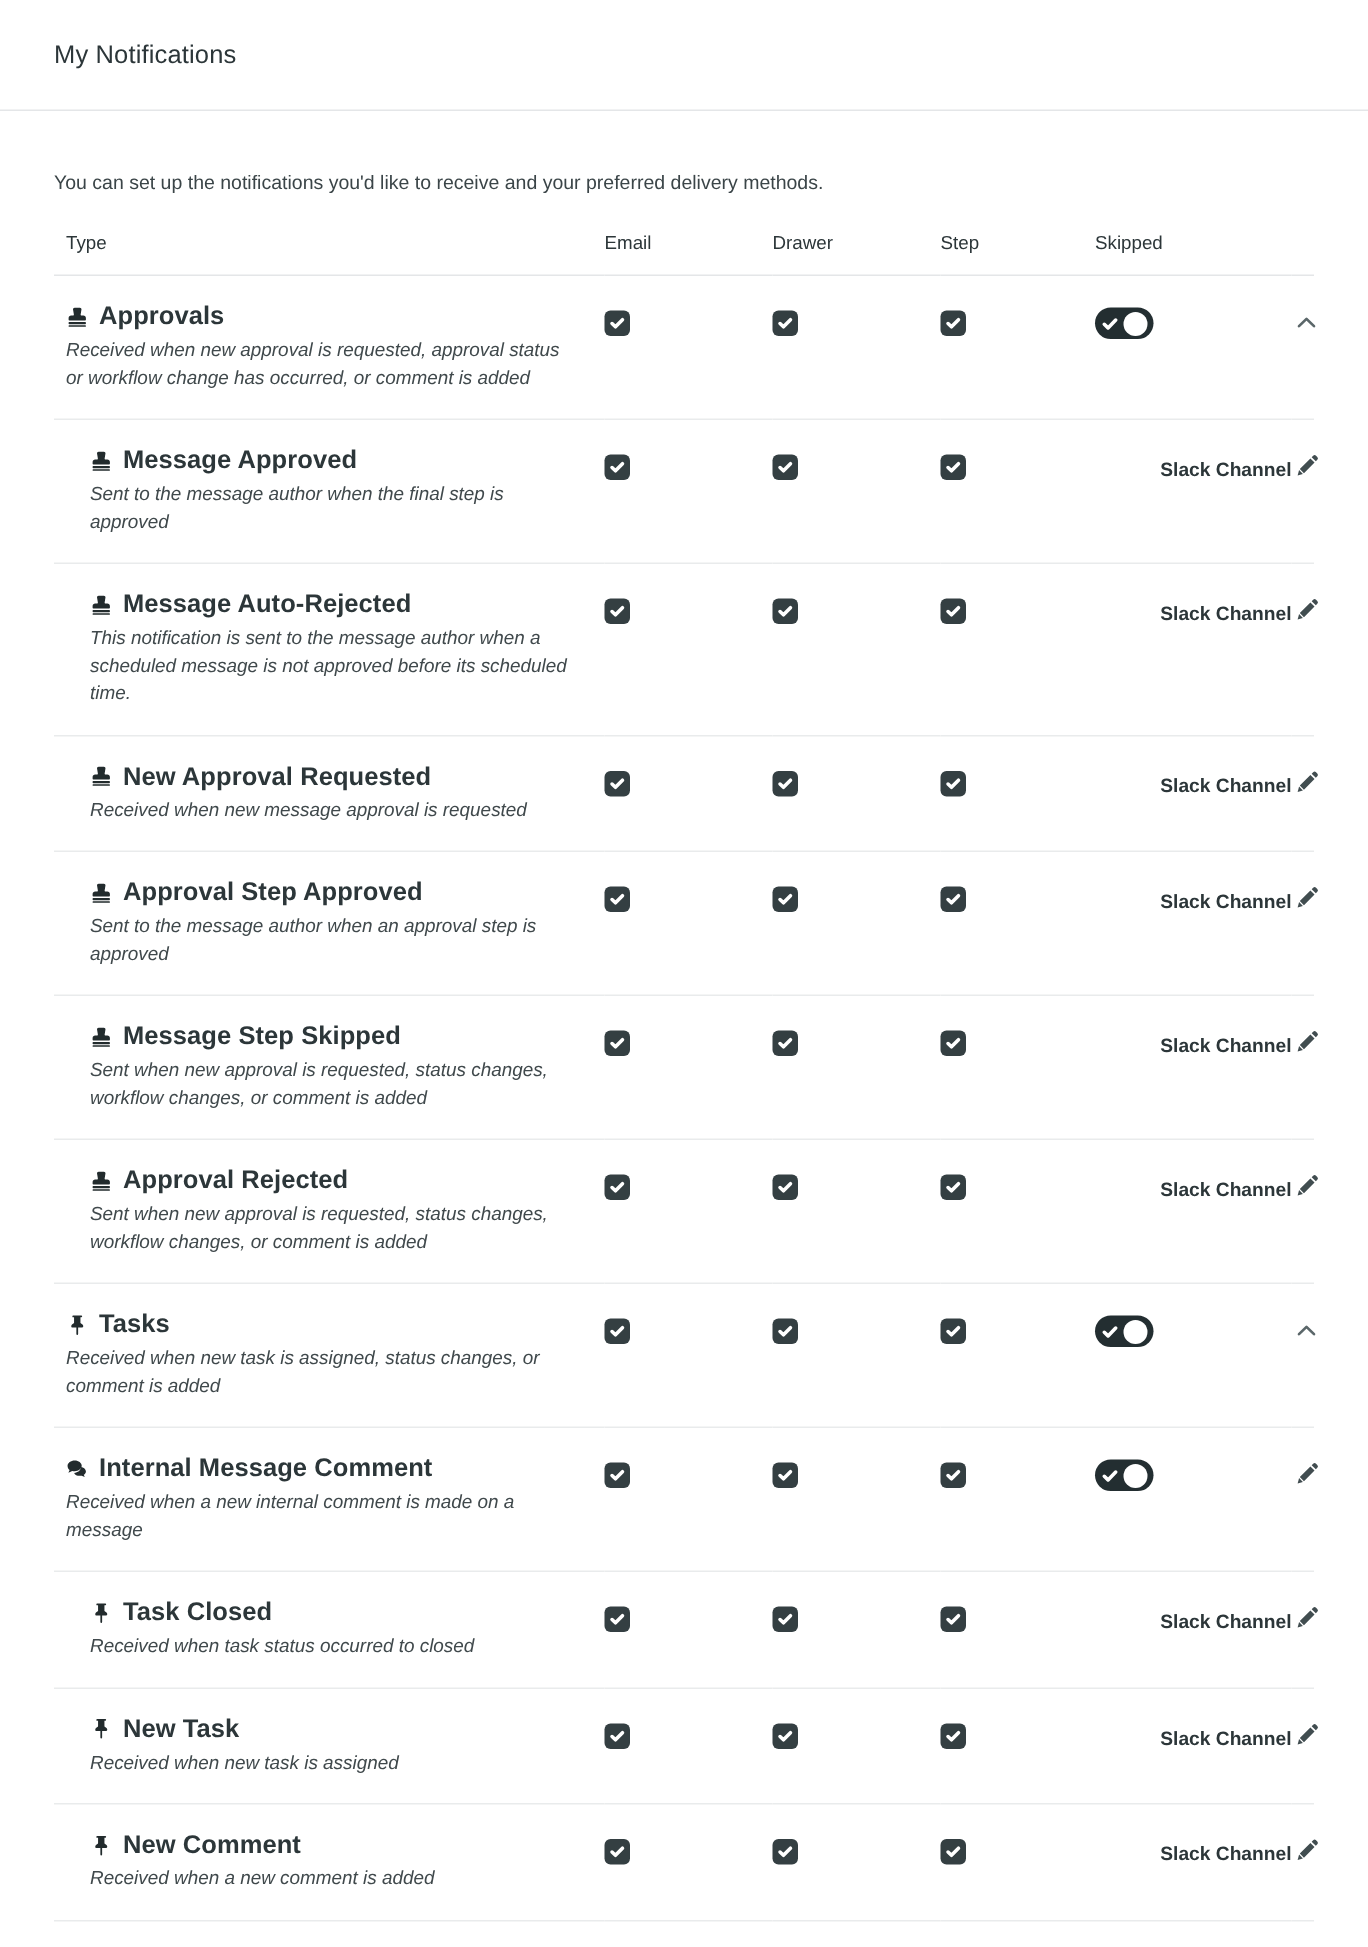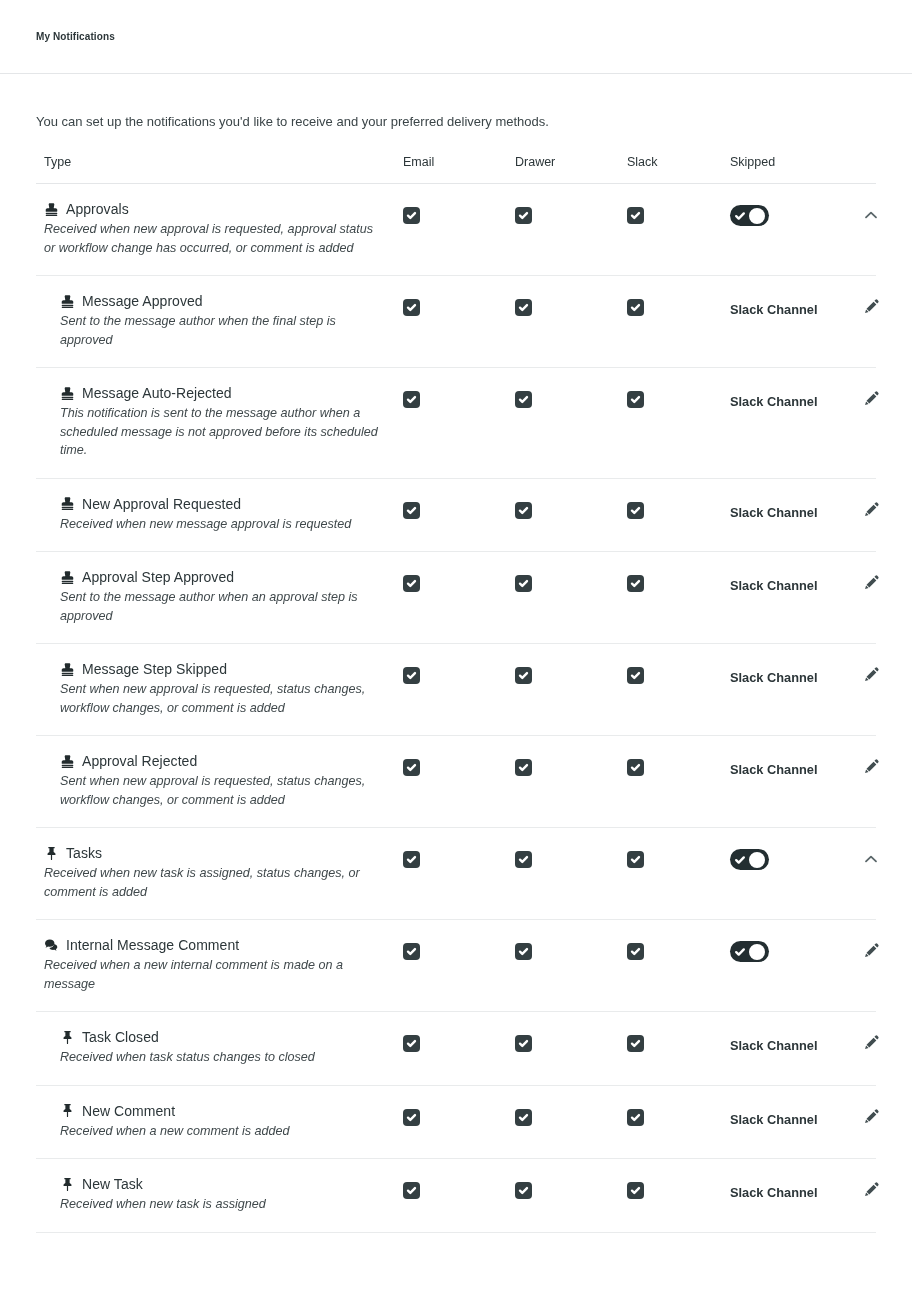--- a/index.html
+++ b/index.html
@@ -21,22 +21,22 @@
   
   .page-header {
     height: 74px;
     box-sizing: border-box;
     padding: 0 0 0 36px;
     display: flex;
     align-items: center;
     border-bottom: 1px solid #e4e6e8;
   }
   .page-title {
-    font-size: 10px;
-    font-weight: bold;
+    font-size: 17px;
+    font-weight: normal;
     letter-spacing: .1px;
     color: #2c3639;
     text-align: right;
   }
 
   
   .content { padding: 0 56px 0 36px; }
 
   .intro {
     font-size: 13px;
@@ -77,22 +77,22 @@
   .cell-type { padding-left: 8px !important; }
   .cell-type.indent { padding-left: 24px !important; }
 
   .type-head {
     display: flex;
     align-items: center;
     gap: 7px;
     margin-bottom: 3px;
   }
   .type-name {
-    font-size: 14px;
-    font-weight: normal;
+    font-size: 17px;
+    font-weight: bold;
     color: #2c3639;
     letter-spacing: .05px;
   }
   .type-desc {
     font-size: 12.6px;
     line-height: 1.47;
     color: #40494c;
     max-width: 330px;
     font-style: italic;
   }
@@ -140,21 +140,21 @@
 
   .enabled-label {
     font-size: 12.8px;
     font-weight: bold;
     color: #2c3639;
     display: inline-block;
     position: relative;
     top: 7px;
     white-space: nowrap;
   }
-  .enabled-cell.has-label { text-align: left; }
+  .enabled-cell.has-label { text-align: right; }
 
   
   .act-cell { text-align: right; padding-right: 8px !important; }
   .act {
     display: inline-block;
     width: 20px; height: 20px;
     position: relative;
     top: 4px;
     color: #3e4a4d;
   }
@@ -184,21 +184,21 @@
           <col class="c-drawer">
         <col class="c-slack">
           <col class="c-enabled">
           <col class="c-action">
       </colgroup>
       <thead>
         <tr>
           <th class="th-type">Type</th>
           <th>Email</th>
           <th>Drawer</th>
-          <th>Slack</th>
+          <th>Step</th>
           <th colspan="2">Skipped</th>
         </tr>
       </thead>
       <tbody id="tbody">
           <tr>
             <td class="cell-type">
               <div class="type-head">
                 <span class="ticon">
                   <svg viewBox="0 0 16 16" aria-hidden="true">
                     <path d="M6.15 1.2h3.7c.72 0 1.27.65 1.15 1.36L10.4 6.0c-.06.36.22.7.59.7h1.36c1.0 0 1.8.8 1.8 1.8v1.3c0 .3-.24.55-.55.55H2.4a.55.55 0 0 1-.55-.55V8.5c0-1.0.8-1.8 1.8-1.8h1.36c.37 0 .65-.34.59-.7L5.0 2.56C4.88 1.85 5.43 1.2 6.15 1.2z"></path>
@@ -537,21 +537,21 @@
           <tr>
             <td class="cell-type indent">
               <div class="type-head">
                 <span class="ticon">
                   <svg viewBox="0 0 16 16" aria-hidden="true">
                     <path d="M5.1 1.15h5.8c.33 0 .6.27.6.6s-.27.6-.6.6h-.63v4.0l1.46 1.17c.33.27.52.67.52 1.09v.33c0 .34-.27.61-.61.61H8.63v4.74c0 .35-.28.63-.63.63s-.63-.28-.63-.63V9.55H4.36a.61.61 0 0 1-.61-.61v-.33c0-.42.19-.82.52-1.09l1.46-1.17v-4H5.1a.6.6 0 1 1 0-1.2z"></path>
                   </svg>
                 </span>
                 <span class="type-name">Task Closed</span>
               </div>
-              <div class="type-desc">Received when task status changes to closed</div>
+              <div class="type-desc">Received when task status occurred to closed</div>
             </td>
             <td class="cb-cell"><span class="checkbox">
                 <svg viewBox="0 0 12 12">
                   <path d="M2.2 6.2 4.7 8.6 9.8 3.4"></path>
                 </svg>
               </span></td>
             <td class="cb-cell"><span class="checkbox">
                 <svg viewBox="0 0 12 12">
                   <path d="M2.2 6.2 4.7 8.6 9.8 3.4"></path>
                 </svg>
@@ -569,57 +569,57 @@
                 </svg></span></td>
           </tr>
           <tr>
             <td class="cell-type indent">
               <div class="type-head">
                 <span class="ticon">
                   <svg viewBox="0 0 16 16" aria-hidden="true">
                     <path d="M5.1 1.15h5.8c.33 0 .6.27.6.6s-.27.6-.6.6h-.63v4.0l1.46 1.17c.33.27.52.67.52 1.09v.33c0 .34-.27.61-.61.61H8.63v4.74c0 .35-.28.63-.63.63s-.63-.28-.63-.63V9.55H4.36a.61.61 0 0 1-.61-.61v-.33c0-.42.19-.82.52-1.09l1.46-1.17v-4H5.1a.6.6 0 1 1 0-1.2z"></path>
                   </svg>
                 </span>
+                <span class="type-name">New Task</span>
+              </div>
+              <div class="type-desc">Received when new task is assigned</div>
+            </td>
+            <td class="cb-cell"><span class="checkbox">
+                <svg viewBox="0 0 12 12">
+                  <path d="M2.2 6.2 4.7 8.6 9.8 3.4"></path>
+                </svg>
+              </span></td>
+            <td class="cb-cell"><span class="checkbox">
+                <svg viewBox="0 0 12 12">
+                  <path d="M2.2 6.2 4.7 8.6 9.8 3.4"></path>
+                </svg>
+              </span></td>
+            <td class="cb-cell"><span class="checkbox">
+                <svg viewBox="0 0 12 12">
+                  <path d="M2.2 6.2 4.7 8.6 9.8 3.4"></path>
+                </svg>
+              </span></td>
+            <td class="enabled-cell has-label"><span class="enabled-label">Slack Channel</span></td>
+            <td class="act-cell"><span class="act pencil"><svg viewBox="0 0 20 20" aria-hidden="true">
+                  <path d="M14.45 2.8a1.35 1.35 0 0 1 1.9 0l.85.85a1.35 1.35 0 0 1 0 1.9l-1.0 1.0-2.75-2.75 1.0-1.0z"></path>
+                  <path d="M12.6 4.65l2.75 2.75-7.05 7.05-2.75-2.75 7.05-7.05z"></path>
+                  <path d="M5.05 12.4l2.55 2.55-3.5 1.0.95-3.55z"></path>
+                </svg></span></td>
+          </tr>
+          <tr>
+            <td class="cell-type indent">
+              <div class="type-head">
+                <span class="ticon">
+                  <svg viewBox="0 0 16 16" aria-hidden="true">
+                    <path d="M5.1 1.15h5.8c.33 0 .6.27.6.6s-.27.6-.6.6h-.63v4.0l1.46 1.17c.33.27.52.67.52 1.09v.33c0 .34-.27.61-.61.61H8.63v4.74c0 .35-.28.63-.63.63s-.63-.28-.63-.63V9.55H4.36a.61.61 0 0 1-.61-.61v-.33c0-.42.19-.82.52-1.09l1.46-1.17v-4H5.1a.6.6 0 1 1 0-1.2z"></path>
+                  </svg>
+                </span>
                 <span class="type-name">New Comment</span>
               </div>
               <div class="type-desc">Received when a new comment is added</div>
-            </td>
-            <td class="cb-cell"><span class="checkbox">
-                <svg viewBox="0 0 12 12">
-                  <path d="M2.2 6.2 4.7 8.6 9.8 3.4"></path>
-                </svg>
-              </span></td>
-            <td class="cb-cell"><span class="checkbox">
-                <svg viewBox="0 0 12 12">
-                  <path d="M2.2 6.2 4.7 8.6 9.8 3.4"></path>
-                </svg>
-              </span></td>
-            <td class="cb-cell"><span class="checkbox">
-                <svg viewBox="0 0 12 12">
-                  <path d="M2.2 6.2 4.7 8.6 9.8 3.4"></path>
-                </svg>
-              </span></td>
-            <td class="enabled-cell has-label"><span class="enabled-label">Slack Channel</span></td>
-            <td class="act-cell"><span class="act pencil"><svg viewBox="0 0 20 20" aria-hidden="true">
-                  <path d="M14.45 2.8a1.35 1.35 0 0 1 1.9 0l.85.85a1.35 1.35 0 0 1 0 1.9l-1.0 1.0-2.75-2.75 1.0-1.0z"></path>
-                  <path d="M12.6 4.65l2.75 2.75-7.05 7.05-2.75-2.75 7.05-7.05z"></path>
-                  <path d="M5.05 12.4l2.55 2.55-3.5 1.0.95-3.55z"></path>
-                </svg></span></td>
-          </tr>
-          <tr>
-            <td class="cell-type indent">
-              <div class="type-head">
-                <span class="ticon">
-                  <svg viewBox="0 0 16 16" aria-hidden="true">
-                    <path d="M5.1 1.15h5.8c.33 0 .6.27.6.6s-.27.6-.6.6h-.63v4.0l1.46 1.17c.33.27.52.67.52 1.09v.33c0 .34-.27.61-.61.61H8.63v4.74c0 .35-.28.63-.63.63s-.63-.28-.63-.63V9.55H4.36a.61.61 0 0 1-.61-.61v-.33c0-.42.19-.82.52-1.09l1.46-1.17v-4H5.1a.6.6 0 1 1 0-1.2z"></path>
-                  </svg>
-                </span>
-                <span class="type-name">New Task</span>
-              </div>
-              <div class="type-desc">Received when new task is assigned</div>
             </td>
             <td class="cb-cell"><span class="checkbox">
                 <svg viewBox="0 0 12 12">
                   <path d="M2.2 6.2 4.7 8.6 9.8 3.4"></path>
                 </svg>
               </span></td>
             <td class="cb-cell"><span class="checkbox">
                 <svg viewBox="0 0 12 12">
                   <path d="M2.2 6.2 4.7 8.6 9.8 3.4"></path>
                 </svg>

